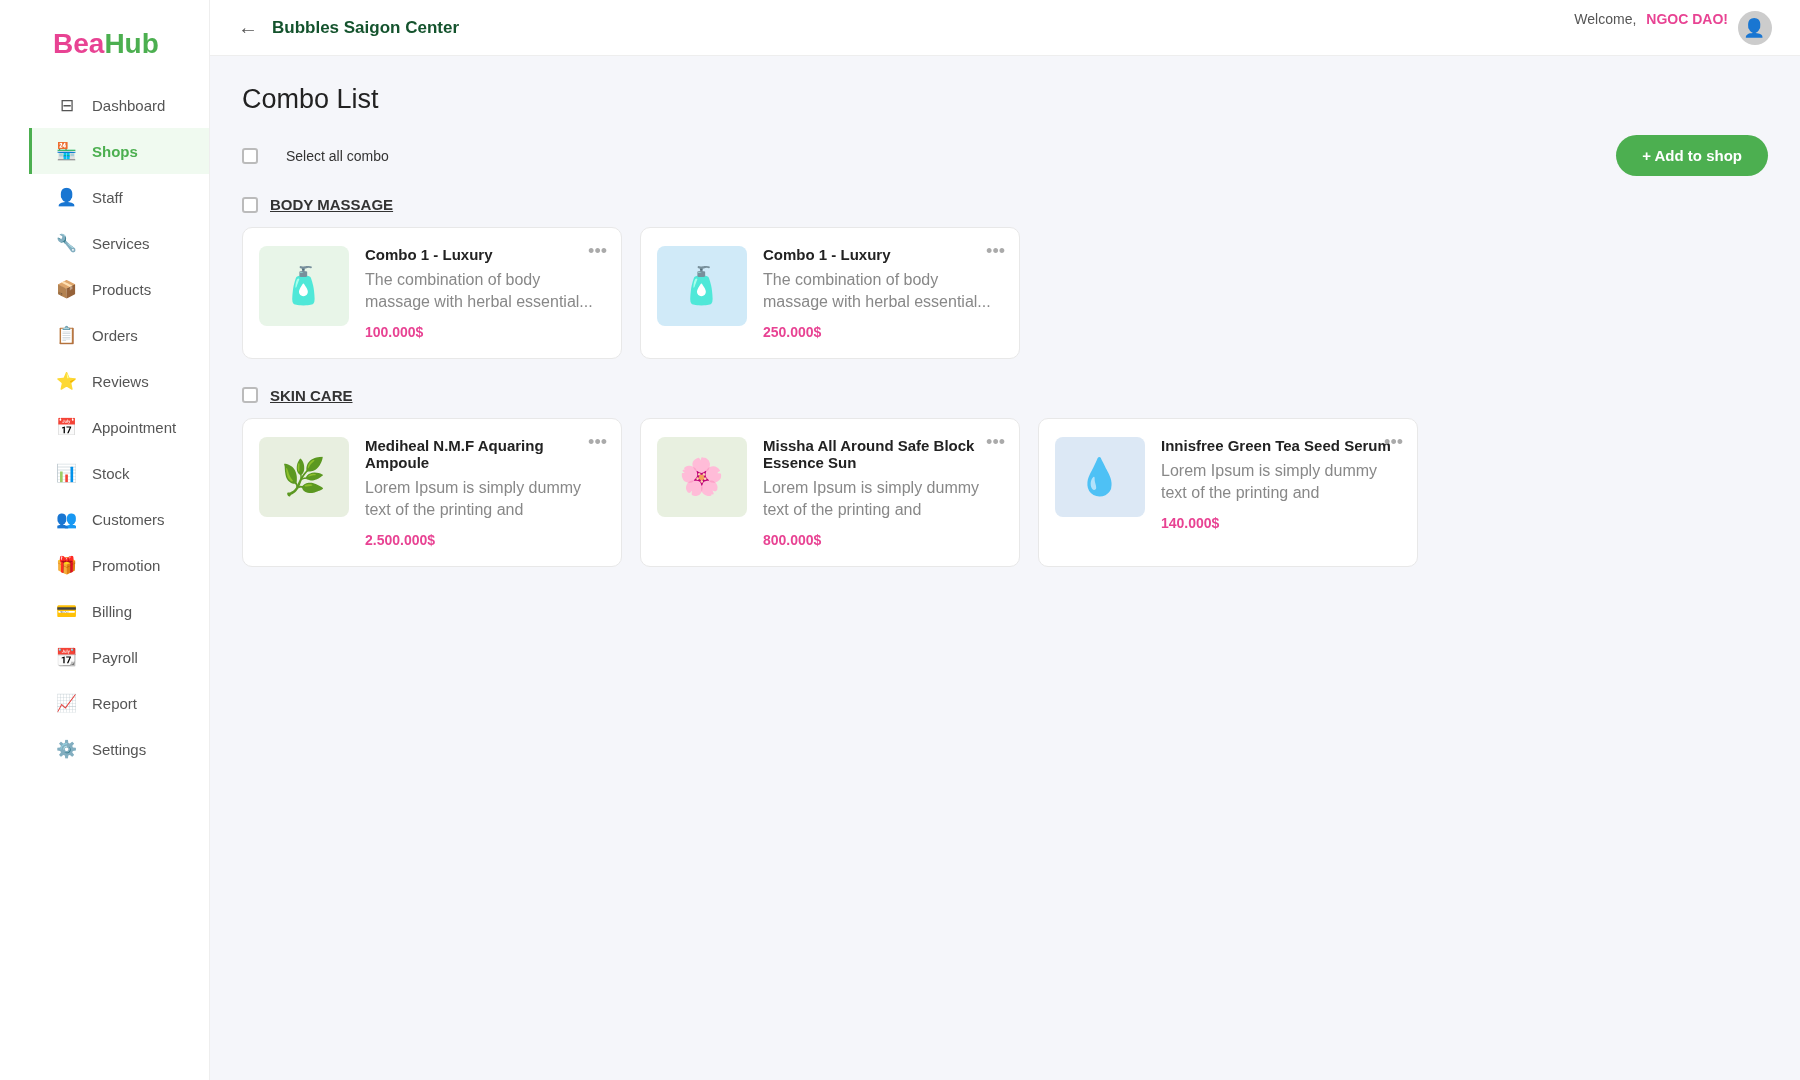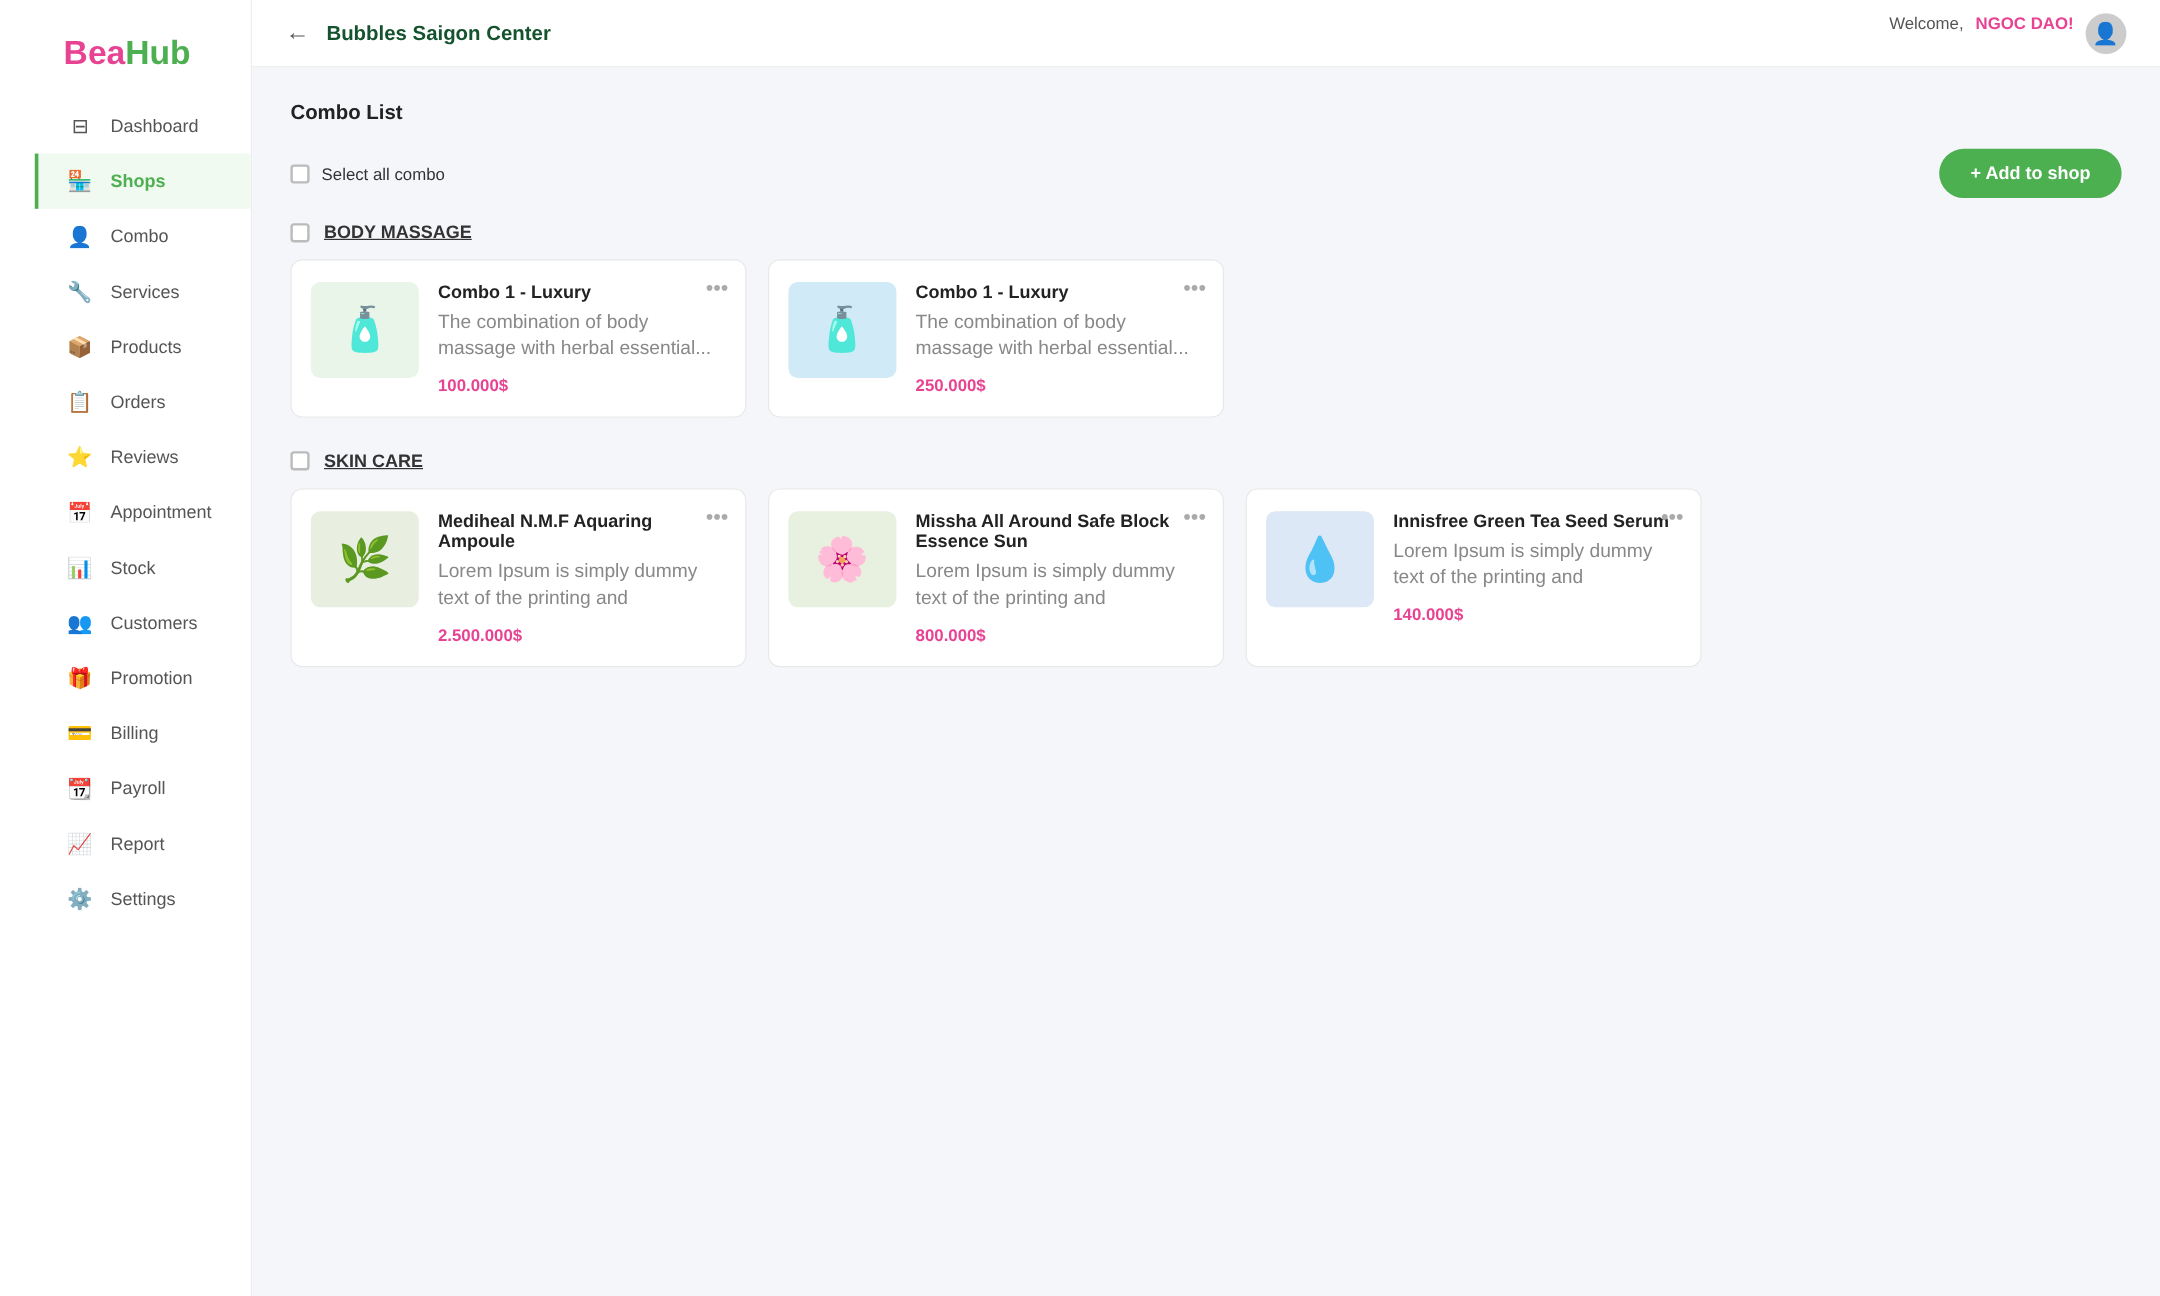--- a/index.html
+++ b/index.html
@@ -117,37 +117,37 @@
 
     
     .content {
       flex: 1;
       overflow-y: auto;
       padding: 28px 32px;
       background: #f5f6fa;
     }
 
     .page-title {
-      font-size: 17px;
-      font-weight: 700;
+      font-size: 27px;
+      font-weight: 400;
       color: #222;
       margin-bottom: 20px;
     }
 
     
     .toolbar {
       display: flex;
       align-items: center;
       justify-content: space-between;
       margin-bottom: 20px;
     }
     .select-all-row {
       display: flex;
       align-items: center;
-      gap: 10px;
+      gap: 28px;
       font-size: 14px;
       color: #333;
     }
     .checkbox {
       width: 16px;
       height: 16px;
       border: 2px solid #bbb;
       border-radius: 3px;
       background: #fff;
       cursor: pointer;
@@ -265,21 +265,21 @@
       <div class="sidebar-item">
     <span class="sidebar-icon">⊟</span>
     <span>Dashboard</span>
   </div>
       <div class="sidebar-item active">
     <span class="sidebar-icon">🏪</span>
     <span>Shops</span>
   </div>
       <div class="sidebar-item">
     <span class="sidebar-icon">👤</span>
-    <span>Combo</span>
+    <span>Staff</span>
   </div>
       <div class="sidebar-item">
     <span class="sidebar-icon">🔧</span>
     <span>Services</span>
   </div>
       <div class="sidebar-item">
     <span class="sidebar-icon">📦</span>
     <span>Products</span>
   </div>
       <div class="sidebar-item">

